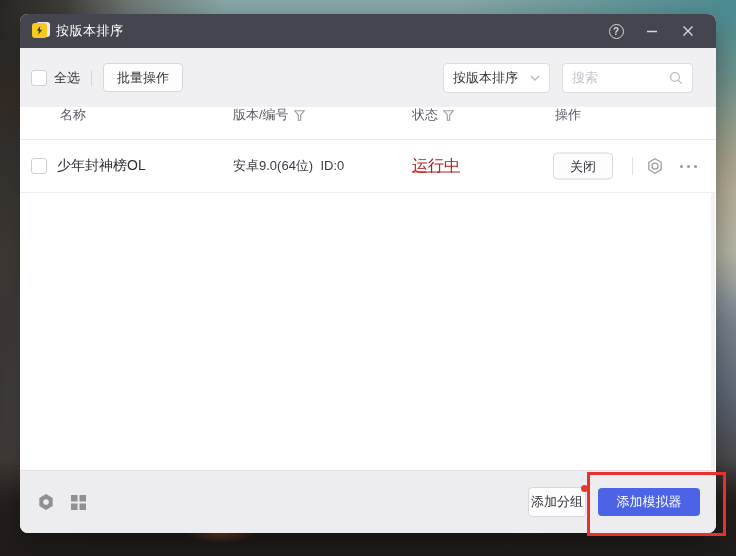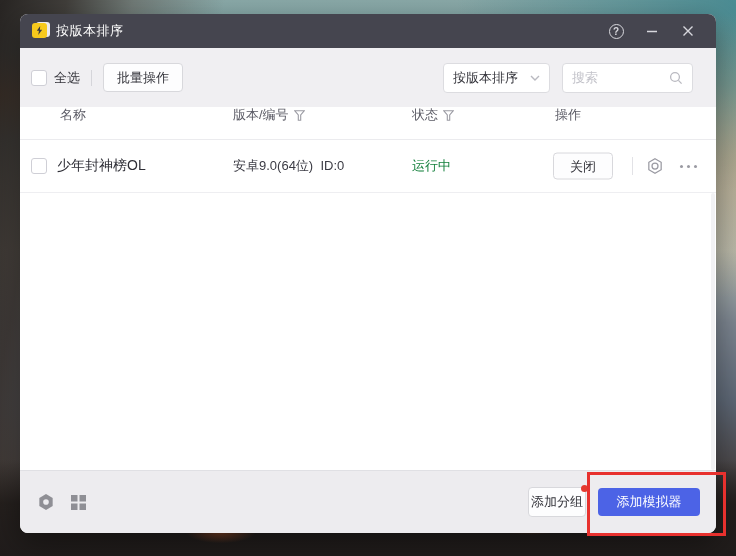--- a/index.html
+++ b/index.html
@@ -73,21 +73,21 @@
   .th-status  { left:392px; }
   .th-action  { left:535px; }
   .funnel { width:11px; height:11px; }
 
   
   .row { height:53px; background:#fff; border-bottom:1px solid #eeeef1; position:relative; flex:0 0 auto; }
   .row > * { position:absolute; top:50%; transform:translateY(-50%); }
   .row-check { left:11px; }
   .row-name { left:37px; font-size:14px; color:#2e2e36; }
   .row-version { left:213px; font-size:13px; color:#3b3b44; white-space:pre; }
-  .row-status { left:392px; font-size:13px; color:#15803d; }
+  .row-status { left:392px; font-size:16px; color:#b91c1c;text-decoration:underline; }
   .close-btn { left:533px; width:60px; height:27px; font-size:13px; }
   .row-divider { left:612px; width:1px; height:18px; background:#e2e2e6; }
   .gear-icon { left:625px; width:20px; height:20px; }
   .more-icon { left:660px; display:flex; gap:4px; align-items:center; height:20px; }
   .more-icon i { width:3px; height:3px; border-radius:50%; background:#9a9aa2; }
 
   .list-empty { flex:1; background:#fff; position:relative; }
   .scroll-track { position:absolute; right:1px; top:0; width:4px; height:100%; background:#f2f2f4; border-radius:2px; }
 
   

